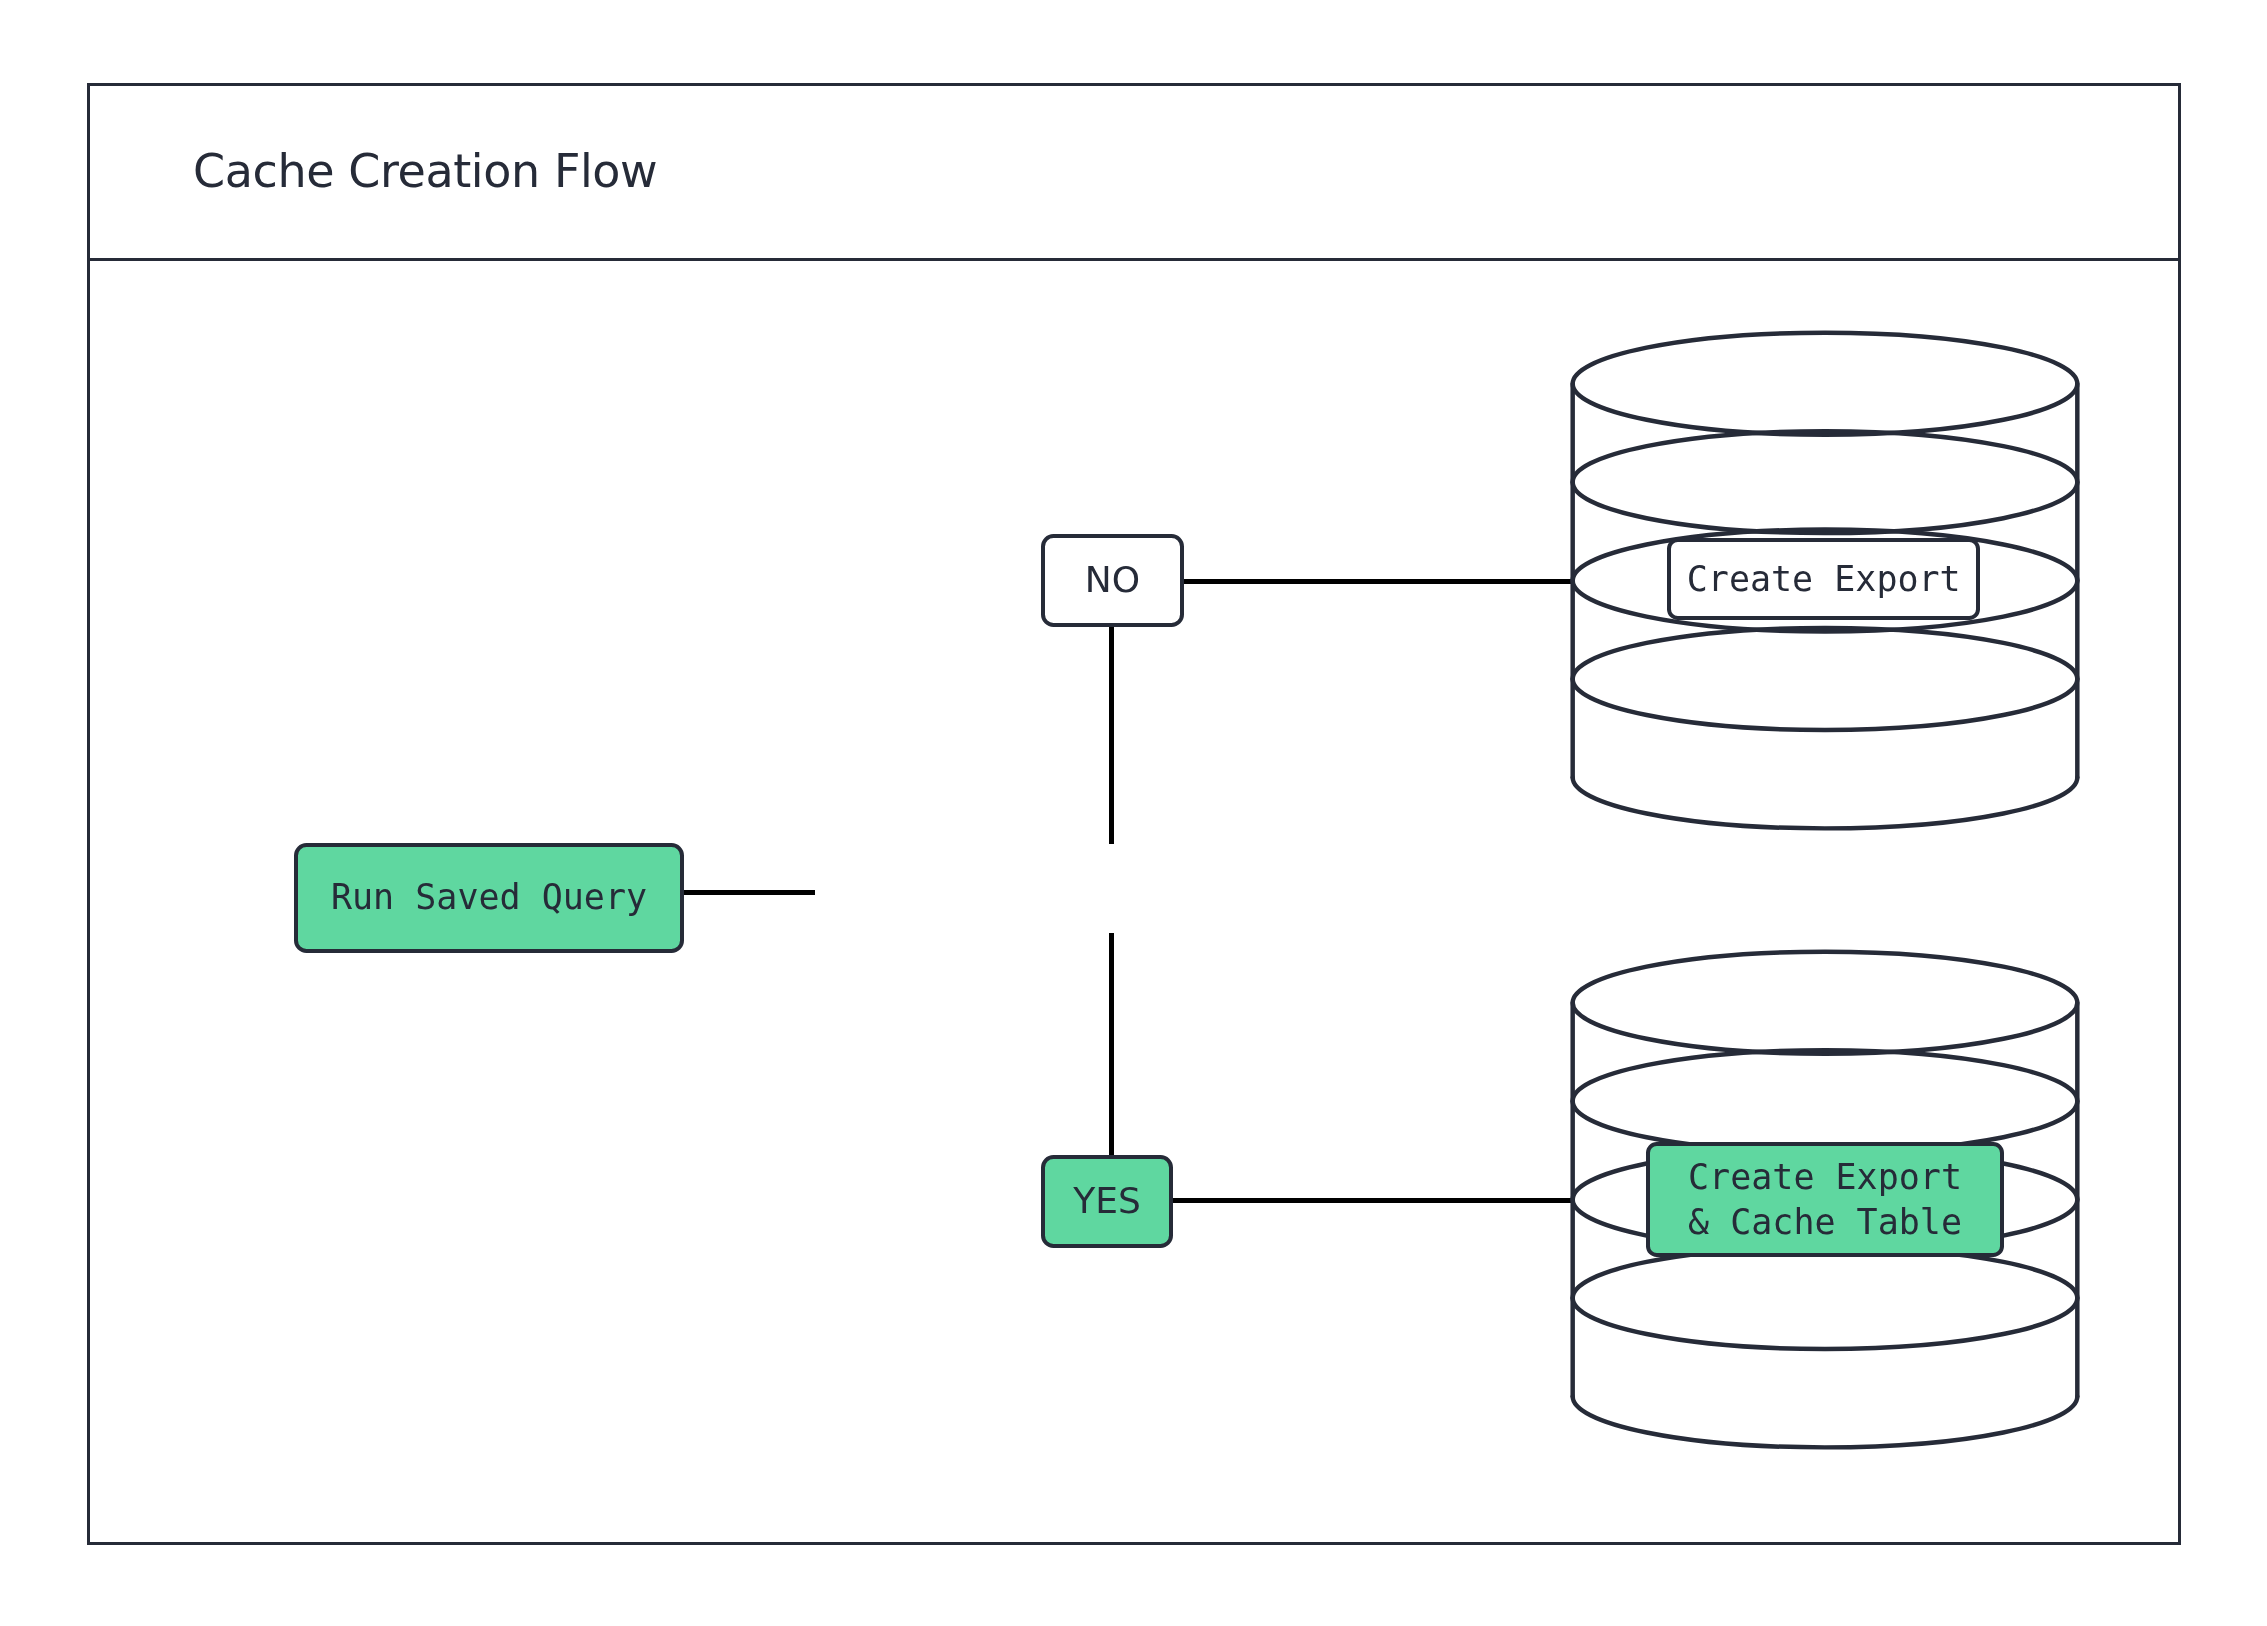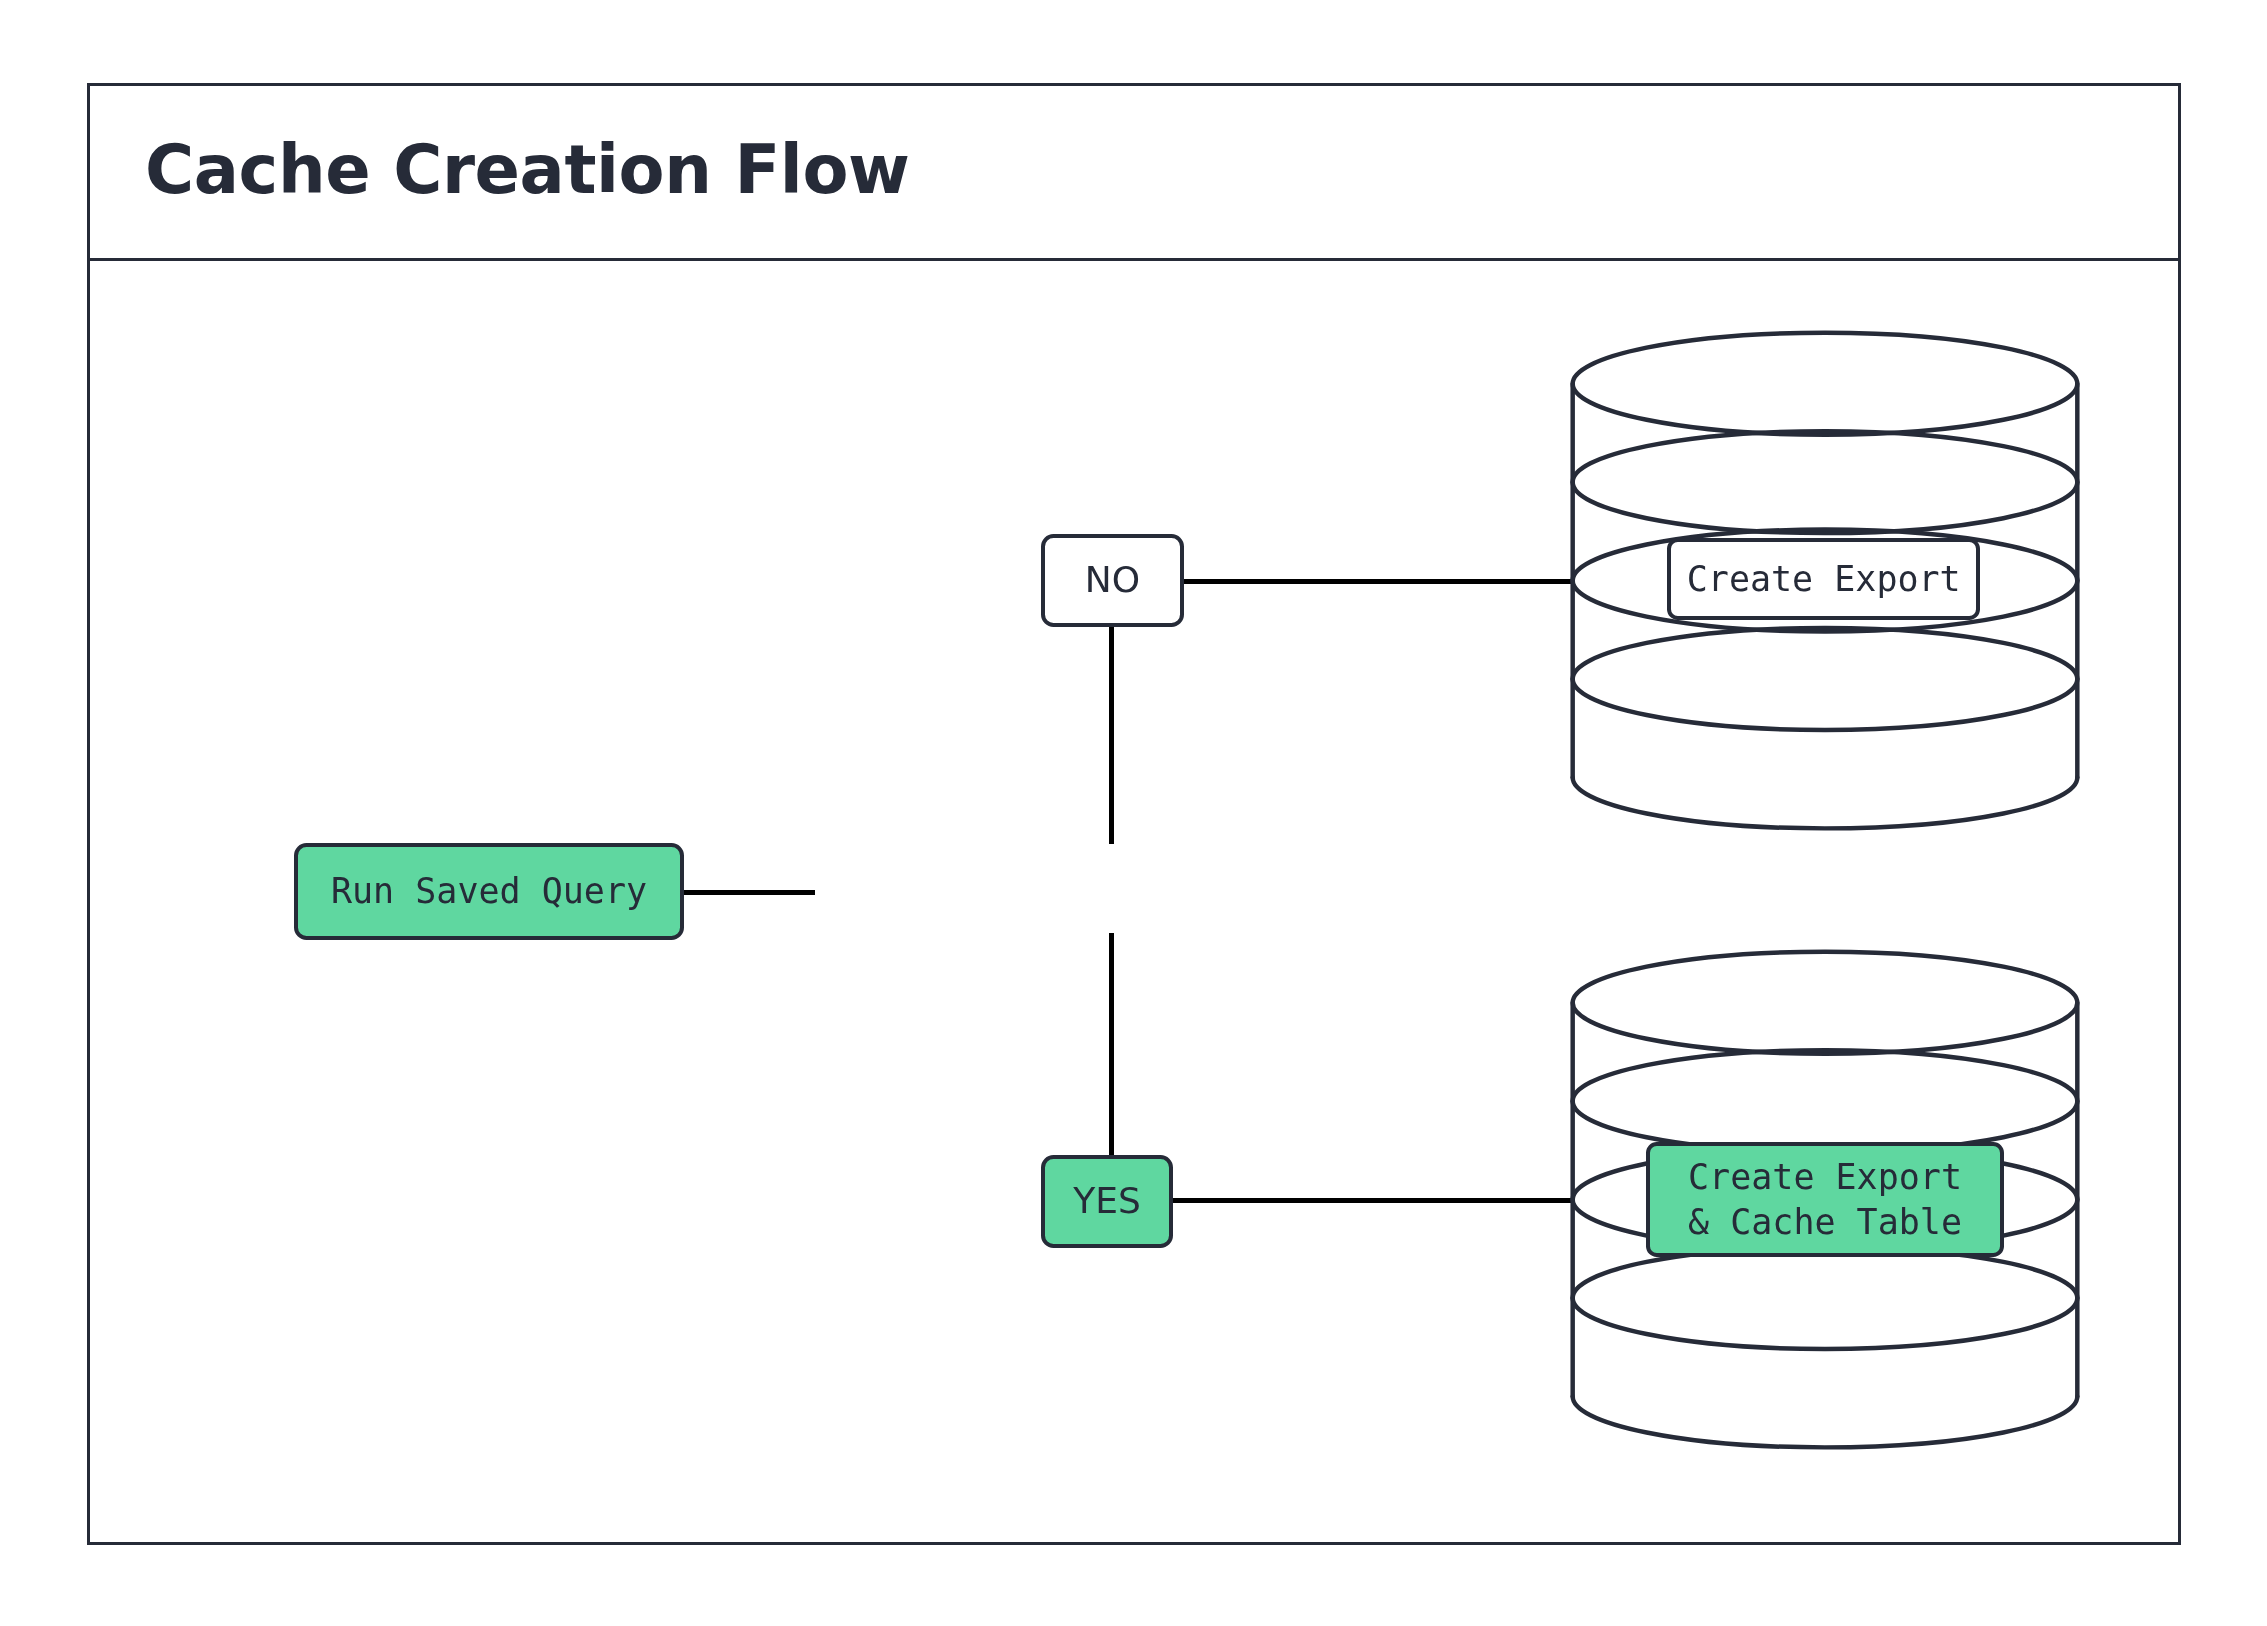--- a/index.html
+++ b/index.html
@@ -41,24 +41,24 @@
     top: 83px;
     width: 2094px;
     height: 178px;
     box-sizing: border-box;
     border-bottom: 3.6px solid #262b38;
     display: flex;
     align-items: center;
   }
 
   .title-text {
-    margin-left: 58px;
+    margin-left: 106px;
     font-family: "DejaVu Sans", sans-serif;
-    font-size: 67px;
-    font-weight: 700;
+    font-size: 46px;
+    font-weight: 400;
     color: #262b38;
     letter-spacing: -0.4px;
     line-height: 1;
     white-space: nowrap;
   }
 
   
   .edge {
     position: absolute;
     background: #000000;
@@ -147,21 +147,21 @@
   <div class="edge edge-h" style="left:673px; top:890px; width:142px;"></div>
 
   <div class="edge edge-v" style="left:1109px; top:582px; height:262px;"></div>
 
   <div class="edge edge-h" style="left:1171px; top:579px; width:403px;"></div>
 
   <div class="edge edge-v" style="left:1109px; top:933px; height:226px;"></div>
 
   <div class="edge edge-h" style="left:1171px; top:1198px; width:403px;"></div>
 
-  <div class="node node-green" style="left:283px; top:843px; width:390px; height:97px;">
+  <div class="node node-green" style="left:283px; top:843px; width:390px; height:110px;">
     <span>Run Saved Query</span>
   </div>
 
 
   <div class="node node-white node-label" style="left:1030px; top:534px; width:143px; height:93px;">
     <span>NO</span>
   </div>
 
   <div class="node node-green node-label" style="left:1030px; top:1155px; width:132px; height:93px;">
     <span>YES</span>

